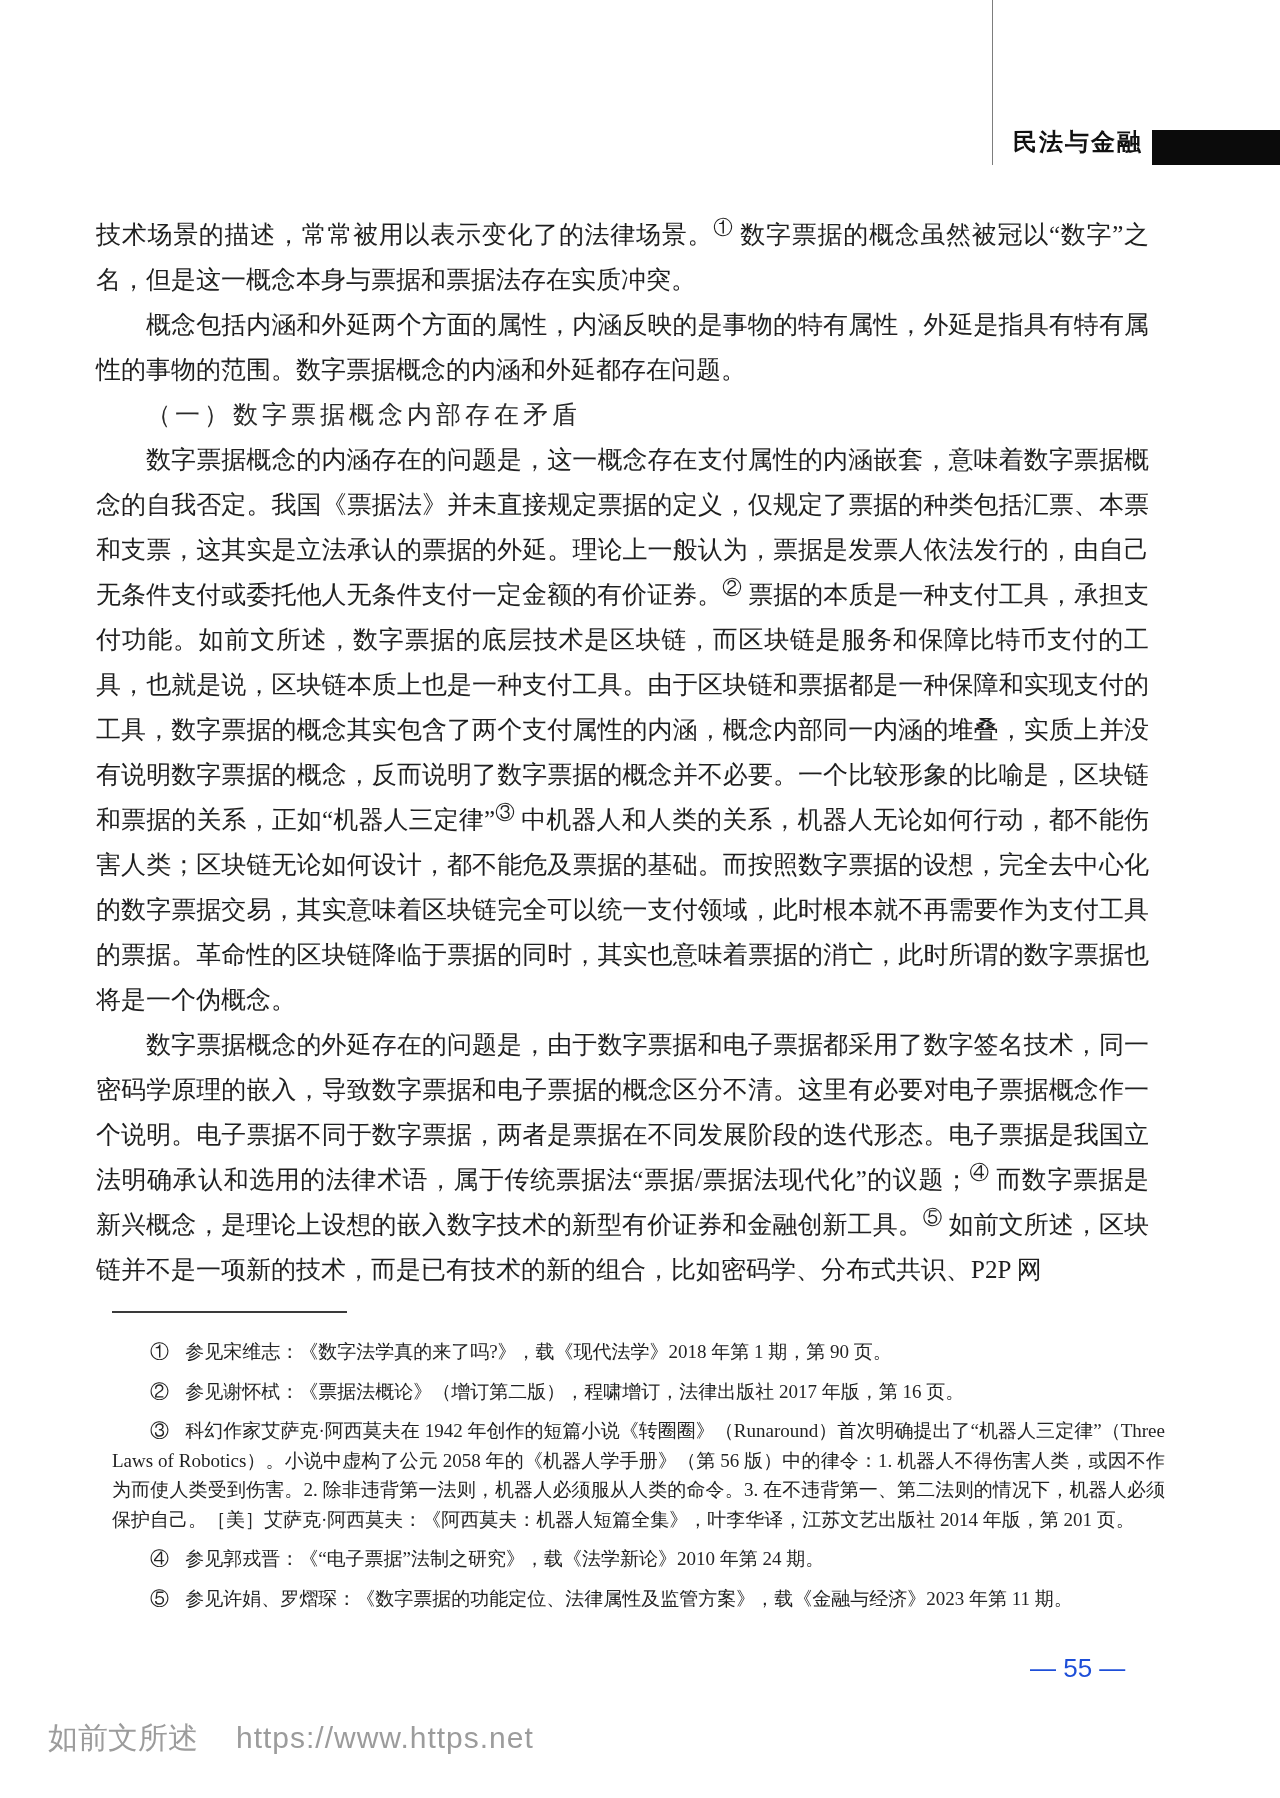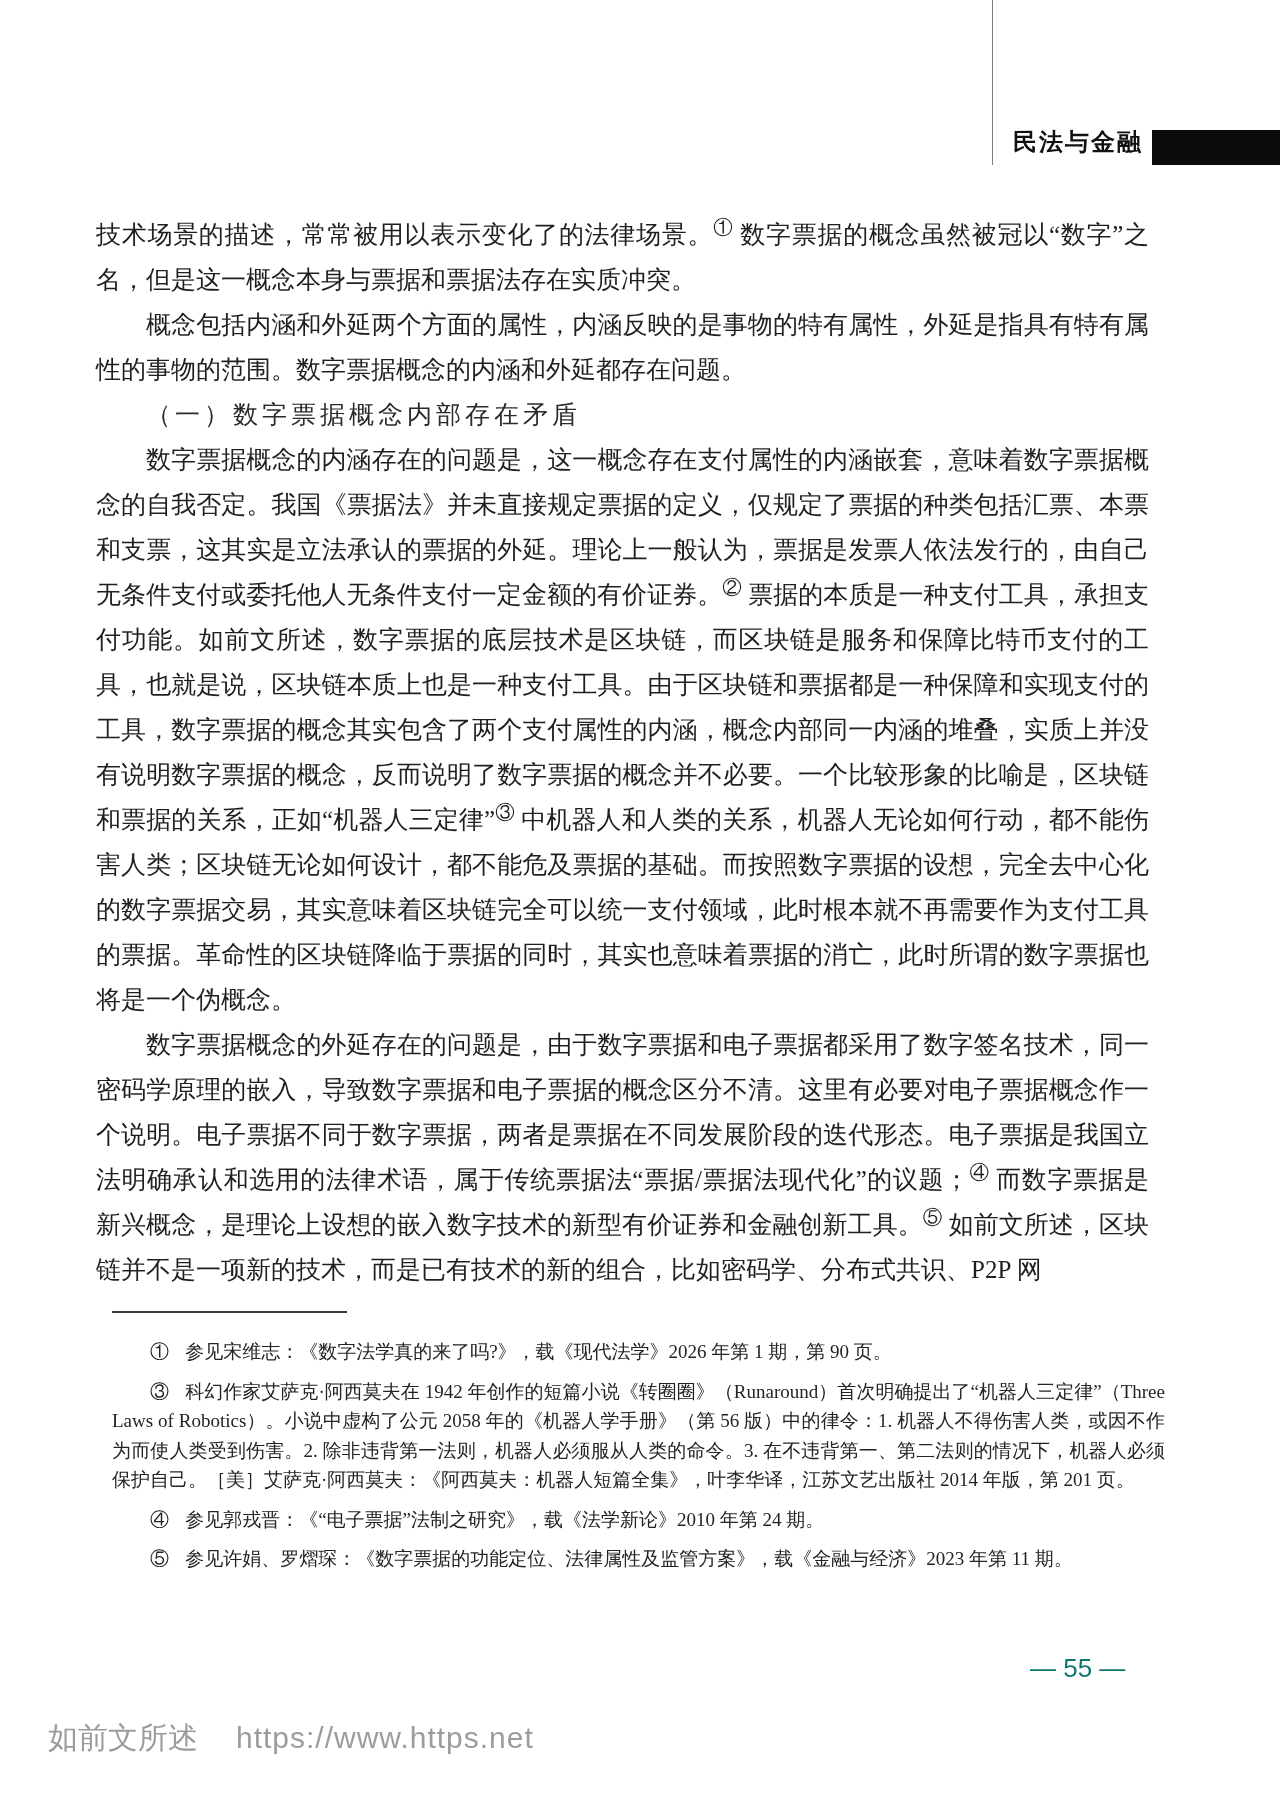--- a/index.html
+++ b/index.html
@@ -77,21 +77,21 @@
   .footnotes p.fn:first-child { margin-top: 0; }
   .fn-marker { margin-right: 0.85em; }
 
   
   .page-number {
     position: absolute;
     left: 1030px; top: 1653px;
     width: 112px;
     font-family: "Liberation Sans", "DejaVu Sans", sans-serif;
     font-size: 26px;
-    color: #0f766e;
+    color: #1d4ed8;
     white-space: nowrap;
   }
 
   
   .watermark {
     position: absolute;
     left: 48px; top: 1718px;
     font-family: "Liberation Sans", "DejaVu Sans", sans-serif;
     font-size: 30px;
     color: #9c9c9c;
@@ -113,21 +113,24 @@
     <p class="para">概念包括内涵和外延两个方面的属性，内涵反映的是事物的特有属性，外延是指具有特有属性的事物的范围。数字票据概念的内涵和外延都存在问题。</p>
     <p class="para heading">（一）数字票据概念内部存在矛盾</p>
     <p class="para">数字票据概念的内涵存在的问题是，这一概念存在支付属性的内涵嵌套，意味着数字票据概念的自我否定。我国《票据法》并未直接规定票据的定义，仅规定了票据的种类包括汇票、本票和支票，这其实是立法承认的票据的外延。理论上一般认为，票据是发票人依法发行的，由自己无条件支付或委托他人无条件支付一定金额的有价证券。<sup>②</sup> 票据的本质是一种支付工具，承担支付功能。如前文所述，数字票据的底层技术是区块链，而区块链是服务和保障比特币支付的工具，也就是说，区块链本质上也是一种支付工具。由于区块链和票据都是一种保障和实现支付的工具，数字票据的概念其实包含了两个支付属性的内涵，概念内部同一内涵的堆叠，实质上并没有说明数字票据的概念，反而说明了数字票据的概念并不必要。一个比较形象的比喻是，区块链和票据的关系，正如“机器人三定律”<sup>③</sup> 中机器人和人类的关系，机器人无论如何行动，都不能伤害人类；区块链无论如何设计，都不能危及票据的基础。而按照数字票据的设想，完全去中心化的数字票据交易，其实意味着区块链完全可以统一支付领域，此时根本就不再需要作为支付工具的票据。革命性的区块链降临于票据的同时，其实也意味着票据的消亡，此时所谓的数字票据也将是一个伪概念。</p>
     <p class="para">数字票据概念的外延存在的问题是，由于数字票据和电子票据都采用了数字签名技术，同一密码学原理的嵌入，导致数字票据和电子票据的概念区分不清。这里有必要对电子票据概念作一个说明。电子票据不同于数字票据，两者是票据在不同发展阶段的迭代形态。电子票据是我国立法明确承认和选用的法律术语，属于传统票据法“票据/票据法现代化”的议题；<sup>④</sup> 而数字票据是新兴概念，是理论上设想的嵌入数字技术的新型有价证券和金融创新工具。<sup>⑤</sup> 如前文所述，区块链并不是一项新的技术，而是已有技术的新的组合，比如密码学、分布式共识、P2P 网</p>
   </div>
 
   <div class="fn-sep"></div>
 
   <div class="footnotes">
     <p class="fn">
-      <span class="fn-marker">①</span><span>参见宋维志：《数字法学真的来了吗?》，载《现代法学》2026 年第 1 期，第 90 页。</span>
+      <span class="fn-marker">①</span><span>参见宋维志：《数字法学真的来了吗?》，载《现代法学》2018 年第 1 期，第 90 页。</span>
+    </p>
+    <p class="fn">
+      <span class="fn-marker">②</span><span>参见谢怀栻：《票据法概论》（增订第二版），程啸增订，法律出版社 2017 年版，第 16 页。</span>
     </p>
     <p class="fn">
       <span class="fn-marker">③</span><span>科幻作家艾萨克·阿西莫夫在 1942 年创作的短篇小说《转圈圈》（Runaround）首次明确提出了“机器人三定律”（Three Laws of Robotics）。小说中虚构了公元 2058 年的《机器人学手册》（第 56 版）中的律令：1. 机器人不得伤害人类，或因不作为而使人类受到伤害。2. 除非违背第一法则，机器人必须服从人类的命令。3. 在不违背第一、第二法则的情况下，机器人必须保护自己。［美］艾萨克·阿西莫夫：《阿西莫夫：机器人短篇全集》，叶李华译，江苏文艺出版社 2014 年版，第 201 页。</span>
     </p>
     <p class="fn">
       <span class="fn-marker">④</span><span>参见郭戎晋：《“电子票据”法制之研究》，载《法学新论》2010 年第 24 期。</span>
     </p>
     <p class="fn">
       <span class="fn-marker">⑤</span><span>参见许娟、罗熠琛：《数字票据的功能定位、法律属性及监管方案》，载《金融与经济》2023 年第 11 期。</span>
     </p>

